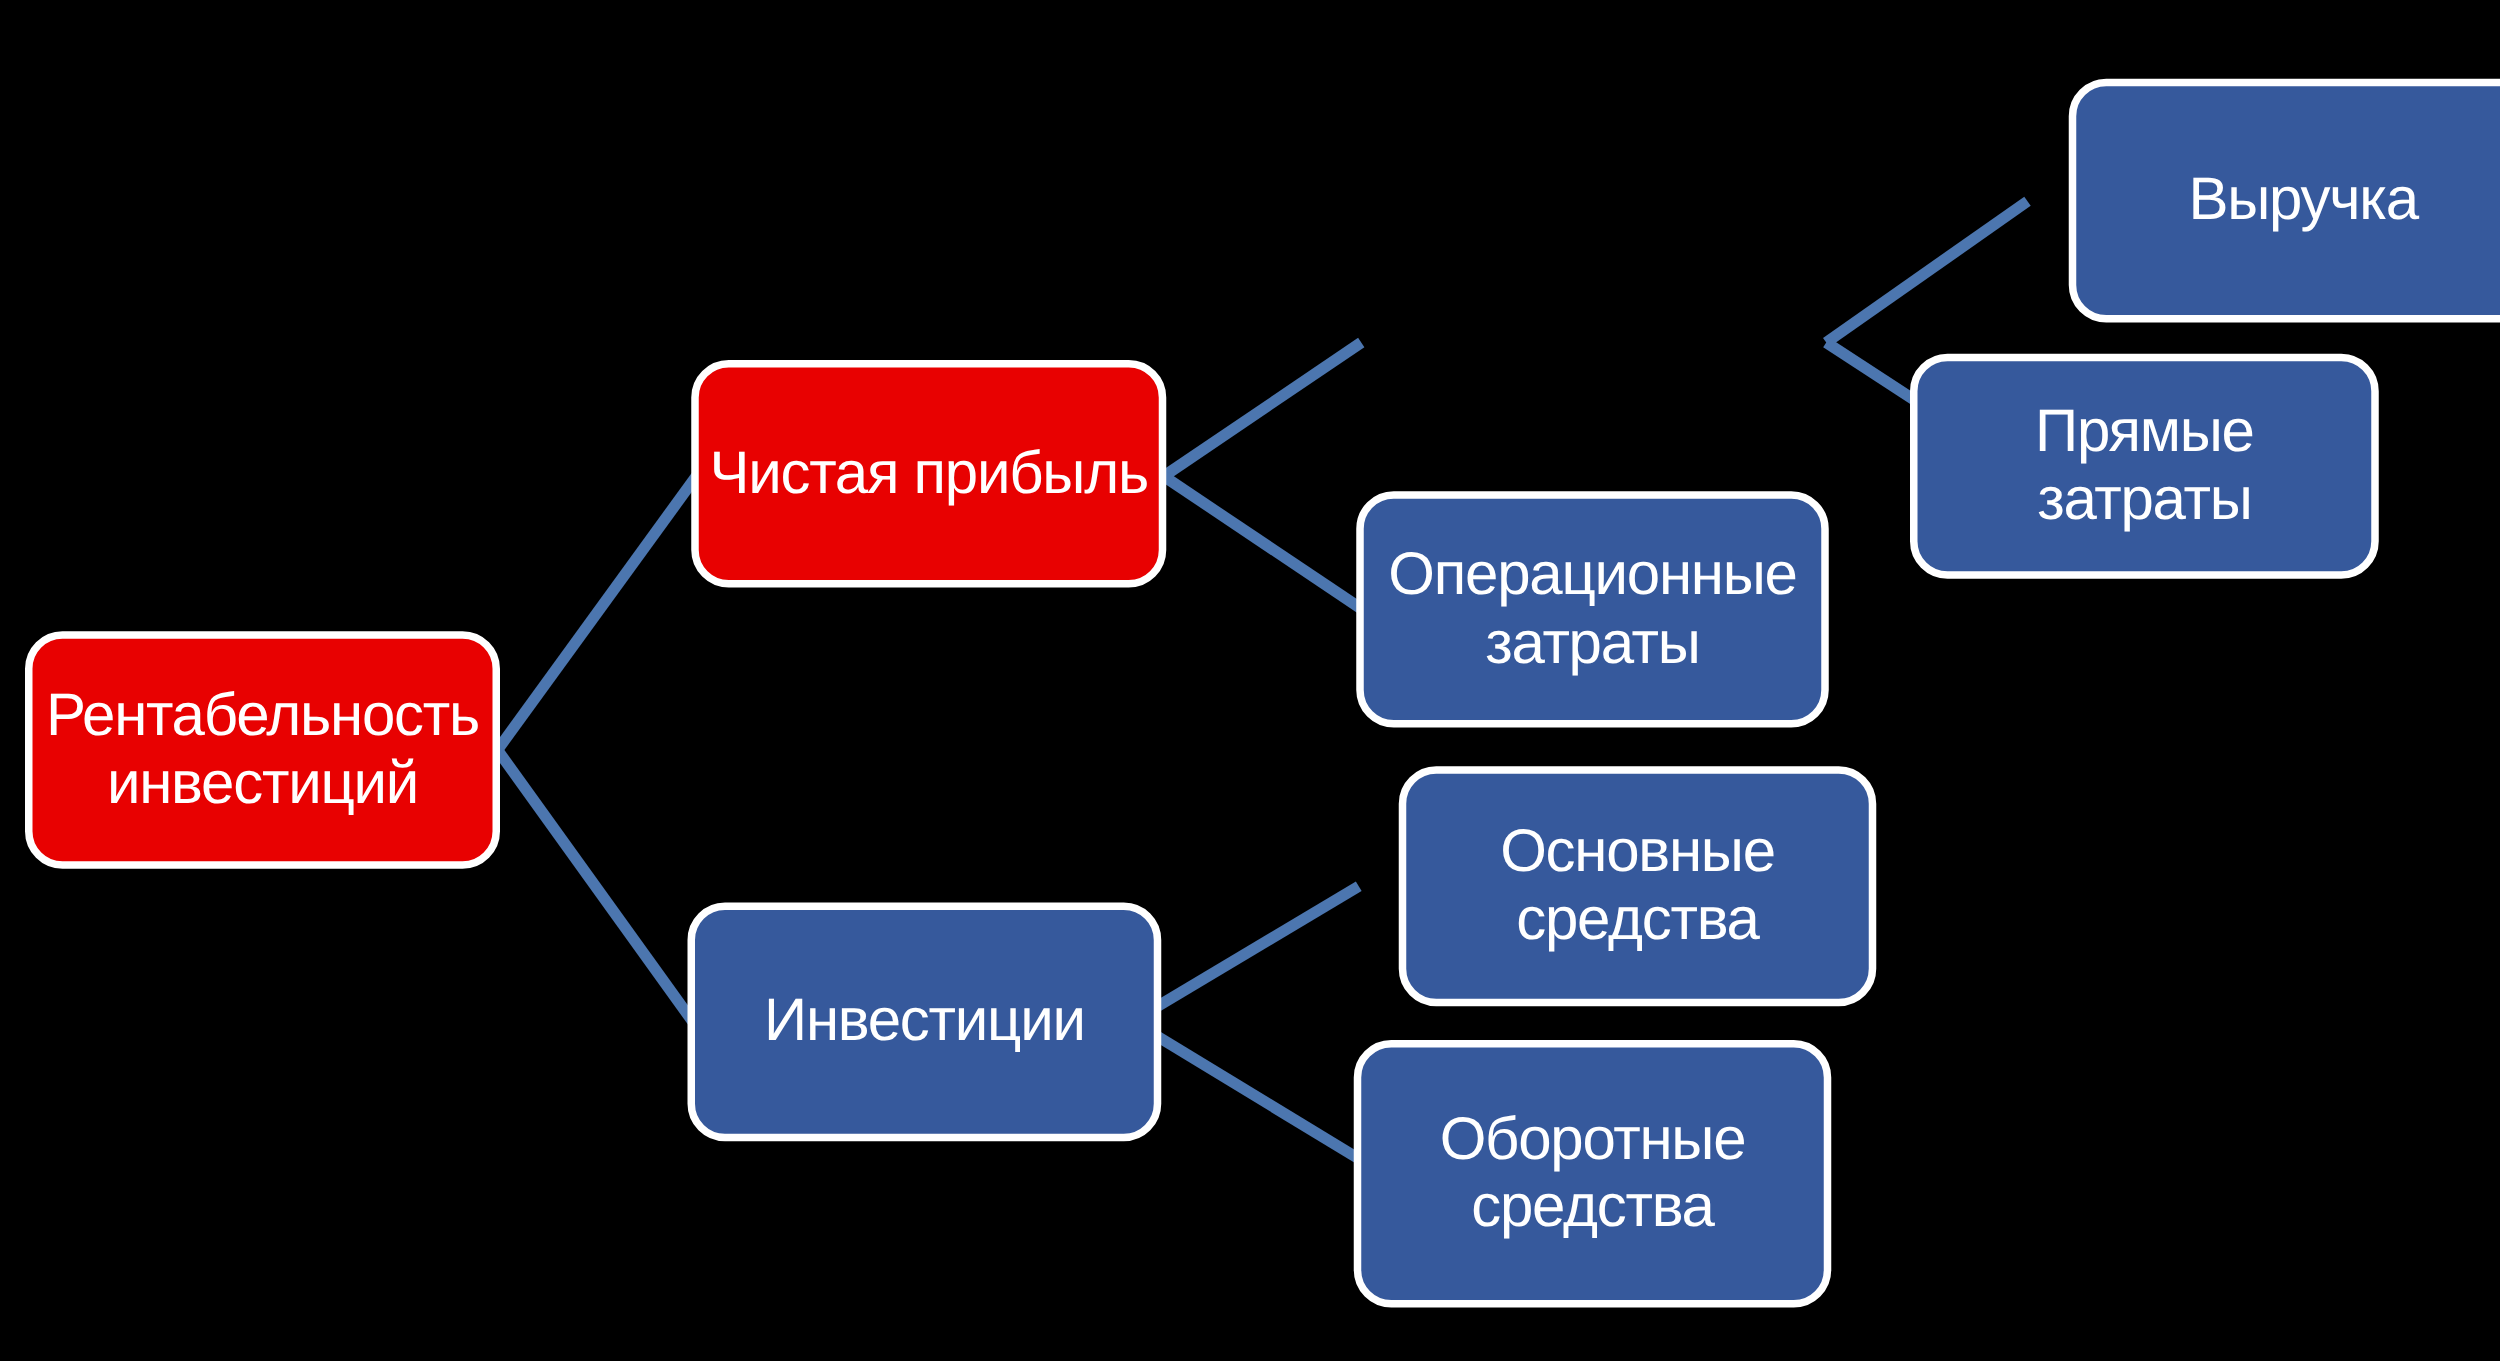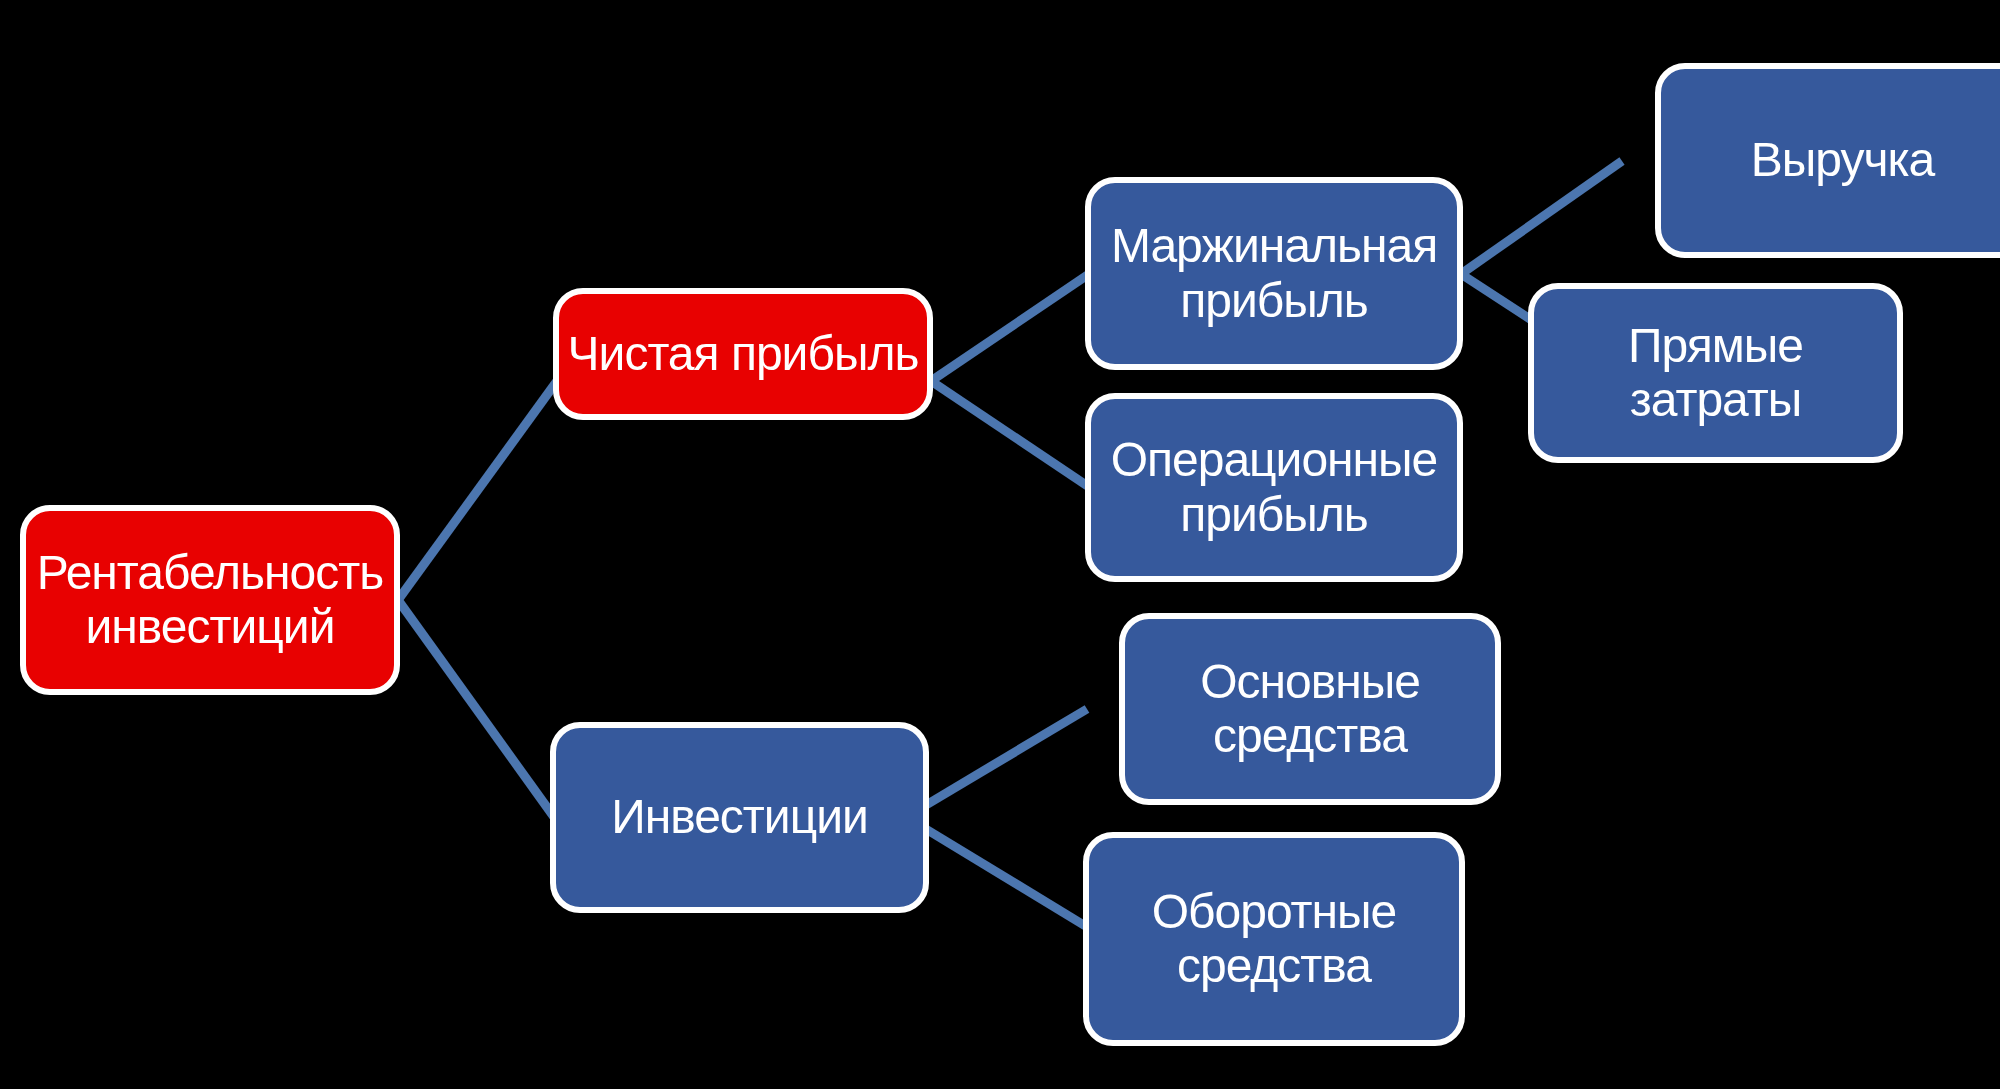--- a/index.html
+++ b/index.html
@@ -59,34 +59,31 @@
     <line x1="1461" y1="274" x2="1622" y2="161" stroke-width="9" stroke="#4c76af"></line>
     <line x1="1461" y1="274" x2="1622" y2="379" stroke-width="9" stroke="#4c76af"></line>
     <line x1="906" y1="817" x2="1087" y2="709" stroke-width="9" stroke="#4c76af"></line>
     <line x1="906" y1="817" x2="1087" y2="927" stroke-width="9" stroke="#4c76af"></line>
   </svg>
 
   <div class="node node--red" style="left:20px; top:505px; width:380px; height:190px;">
     <span class="label">Рентабельность инвестиций</span>
   </div>
 
-  <div class="node node--red" style="left:553px; top:288px; width:380px; height:132px;">
+  <div class="node node--red" style="left:553px; top:288px; width:380px; height:182px;">
     <span class="label">Чистая прибыль</span>
   </div>
 
   <div class="node node--blue" style="left:550px; top:722px; width:379px; height:191px;">
     <span class="label">Инвестиции</span>
   </div>
 
-  <div class="node node--blue" style="left:1085px; top:177px; width:378px; height:193px;">
-    <span class="label">Маржинальная прибыль</span>
-  </div>
 
   <div class="node node--blue" style="left:1085px; top:393px; width:378px; height:189px;">
-    <span class="label">Операционные прибыль</span>
+    <span class="label">Операционные затраты</span>
   </div>
 
   <div class="node node--blue" style="left:1083px; top:613px; width:382px; height:192px;margin-left:36px;">
     <span class="label">Основные средства</span>
   </div>
 
   <div class="node node--blue" style="left:1083px; top:832px; width:382px; height:214px;">
     <span class="label">Оборотные средства</span>
   </div>
 

